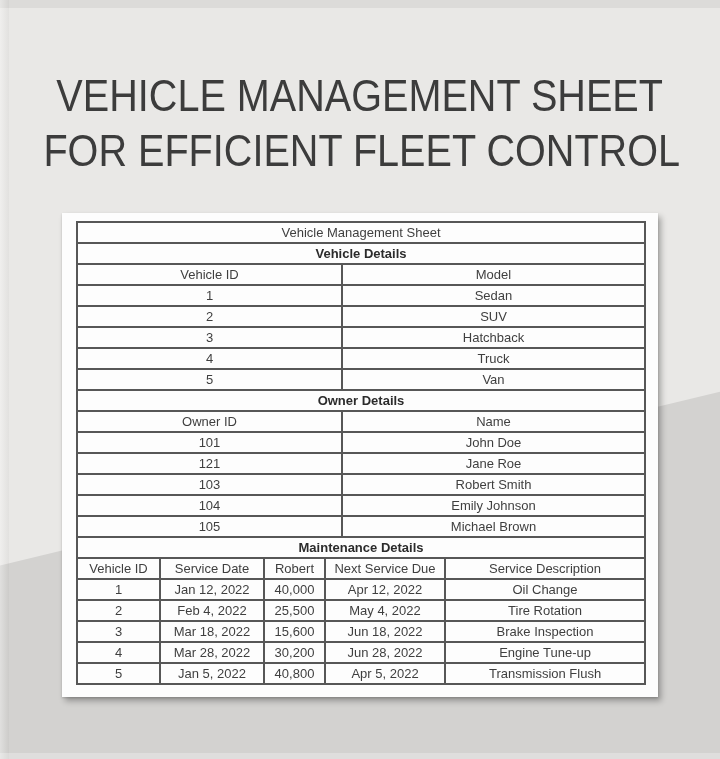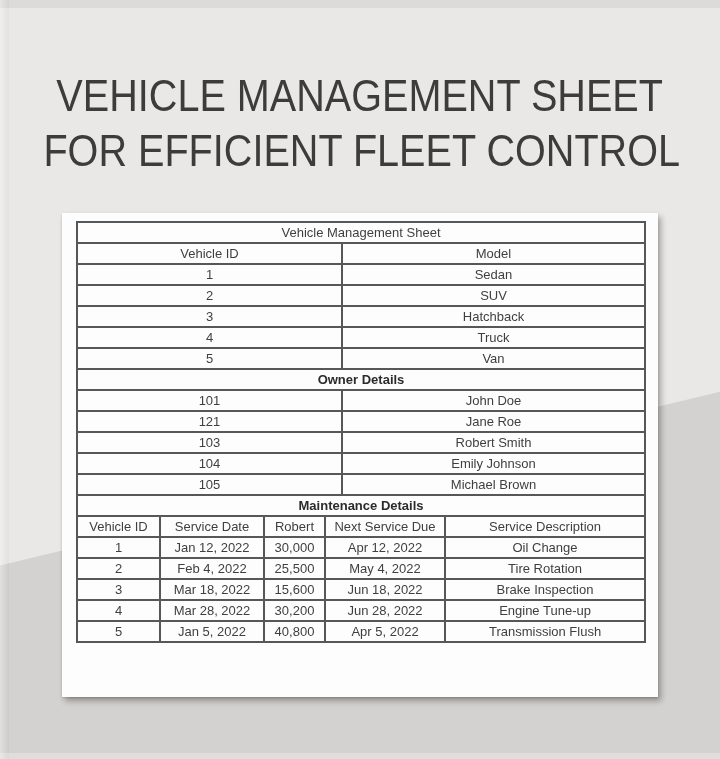--- a/index.html
+++ b/index.html
@@ -100,20 +100,23 @@
     <table class="sheet upper">
       <colgroup>
           <col style="width:265px">
           <col style="width:303px">
         </colgroup>
       <tbody>
         <tr>
           <td colspan="2">Vehicle Management Sheet</td>
         </tr>
         <tr>
+          <td colspan="2" class="sec-head">Vehicle Details</td>
+        </tr>
+        <tr>
           <td>Vehicle ID</td>
           <td>Model</td>
         </tr>
         <tr>
           <td>1</td>
           <td>Sedan</td>
         </tr>
         <tr>
           <td>2</td>
           <td>SUV</td>
@@ -125,20 +128,24 @@
         <tr>
           <td>4</td>
           <td>Truck</td>
         </tr>
         <tr>
           <td>5</td>
           <td>Van</td>
         </tr>
         <tr>
           <td colspan="2" class="sec-head">Owner Details</td>
+        </tr>
+        <tr>
+          <td>Owner ID</td>
+          <td>Name</td>
         </tr>
         <tr>
           <td>101</td>
           <td>John Doe</td>
         </tr>
         <tr>
           <td>121</td>
           <td>Jane Roe</td>
         </tr>
         <tr>
@@ -171,21 +178,21 @@
         <tr>
           <td>Vehicle ID</td>
           <td>Service Date</td>
           <td>Robert</td>
           <td>Next Service Due</td>
           <td>Service Description</td>
         </tr>
         <tr>
           <td>1</td>
           <td>Jan 12, 2022</td>
-          <td>30,000</td>
+          <td>40,000</td>
           <td>Apr 12, 2022</td>
           <td>Oil Change</td>
         </tr>
         <tr>
           <td>2</td>
           <td>Feb 4, 2022</td>
           <td>25,500</td>
           <td>May 4, 2022</td>
           <td>Tire Rotation</td>
         </tr>

